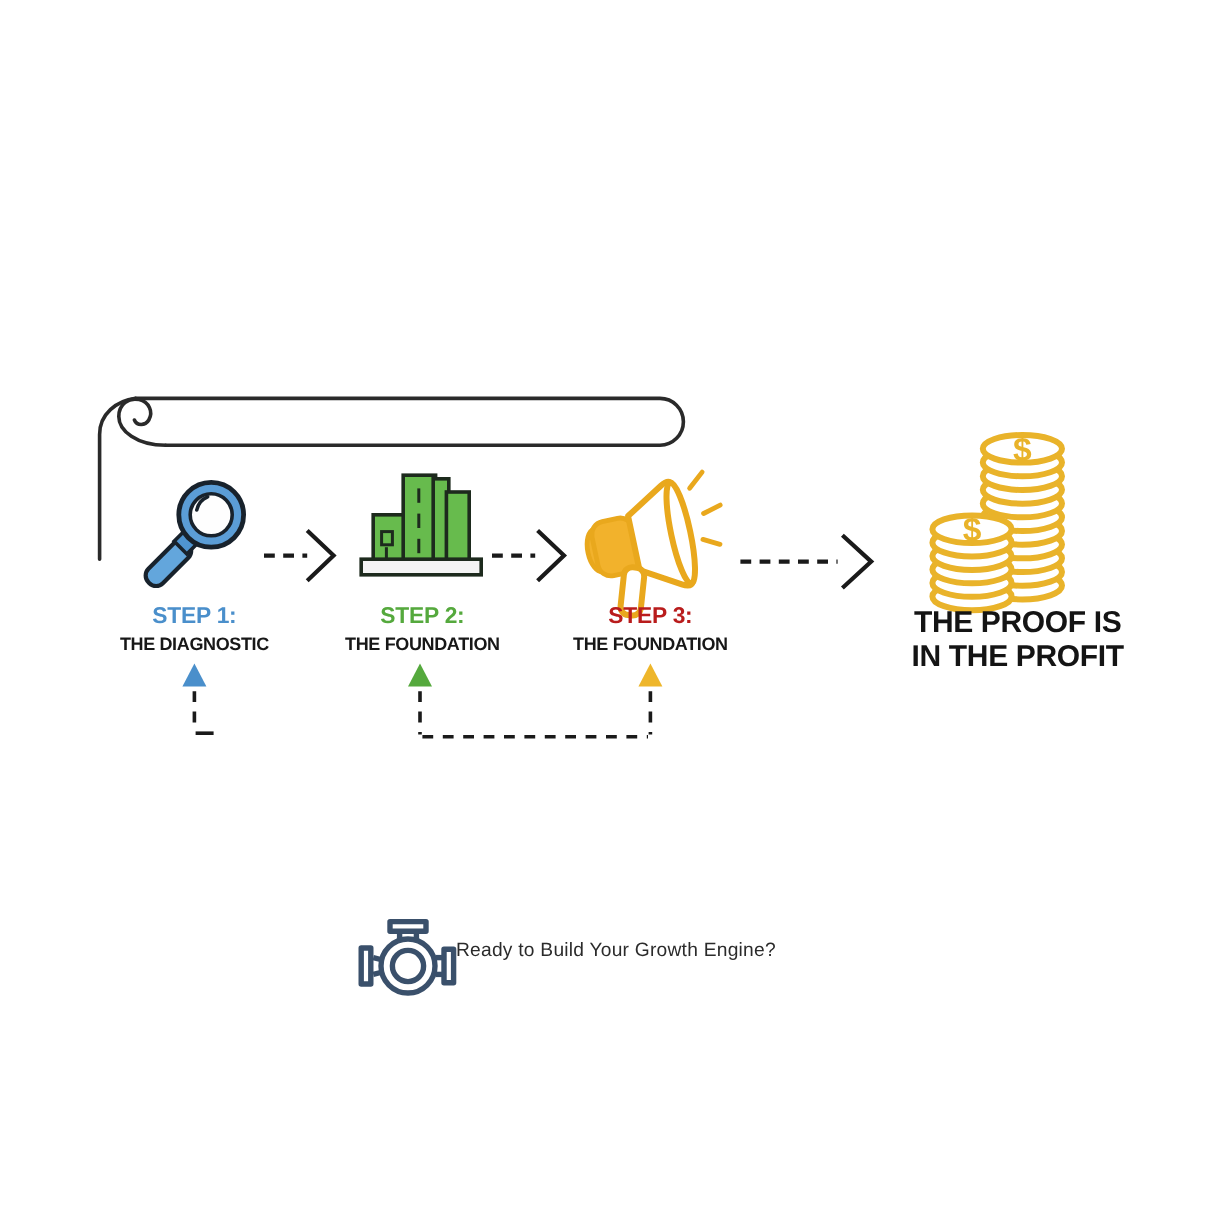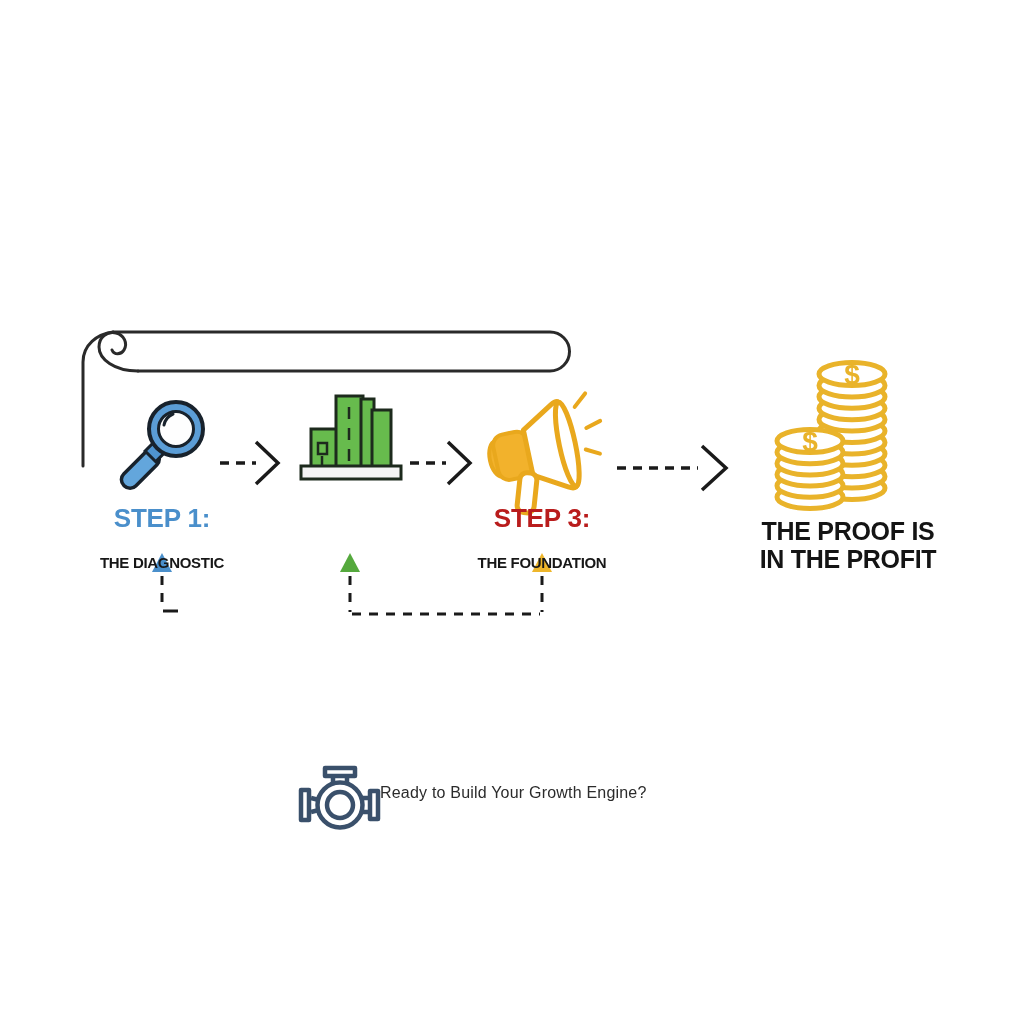--- a/index.html
+++ b/index.html
@@ -2,28 +2,28 @@
 <html><head>
 <meta charset="utf-8">
 <style>
   html,body{margin:0;padding:0;background:#ffffff;}
   .canvas{
     position:relative;width:1024px;height:1024px;background:#ffffff;overflow:hidden;
     font-family:"Liberation Sans", sans-serif;
   }
   .art{position:absolute;left:0;top:0;width:1024px;height:1024px;}
   .step-block{position:absolute;text-align:center;}
-  .step-label{font-size:26px;font-weight:bold;letter-spacing:-0.2px;margin-bottom:20px;}
+  .step-label{font-size:19px;font-weight:bold;letter-spacing:-0.2px;margin-bottom:4px;}
   .step-title{font-size:15px;font-weight:bold;color:#171717;letter-spacing:-0.3px;text-align:center;}
   .c-blue{color:#4a8fcb;}
   .c-green{color:#55a93d;}
   .c-gold{color:#b91c1c;}
   .proof-block{
     position:absolute;left:736px;top:505px;width:224px;text-align:center;
-    font-size:25px;font-weight:bold;color:#141414;line-height:28px;letter-spacing:-0.3px;margin-top:12px;
+    font-size:25px;font-weight:bold;color:#141414;line-height:28px;letter-spacing:-0.3px;
   }
   .footer-text{
     position:absolute;left:380px;top:784px;
     font-size:16px;font-weight:400;color:#2b2b2b;letter-spacing:0.2px;
   }
   .coin-dollar{
     font-family:"Liberation Sans", sans-serif;font-weight:bold;fill:#e9b32a;
   }
 </style>
 </head>
@@ -143,20 +143,24 @@
       <line x1="363" y1="798" x2="370" y2="798"></line>
       <line x1="363" y1="812" x2="370" y2="812"></line>
     </g>
   </svg>
 
   <div class="step-block" style="left:47px;top:503px;width:230px;">
     <div class="step-label c-blue">STEP 1:</div>
     <div class="step-title">THE DIAGNOSTIC</div>
   </div>
 
+  <div class="step-block" style="left:237px;top:503px;width:230px;">
+    <div class="step-label c-green">STEP 2:</div>
+    <div class="step-title">THE FOUNDATION</div>
+  </div>
 
   <div class="step-block" style="left:427px;top:503px;width:230px;">
     <div class="step-label c-gold">STEP 3:</div>
     <div class="step-title">THE FOUNDATION</div>
   </div>
 
   <div class="proof-block">
     <div>THE PROOF IS</div>
     <div>IN THE PROFIT</div>
   </div>

